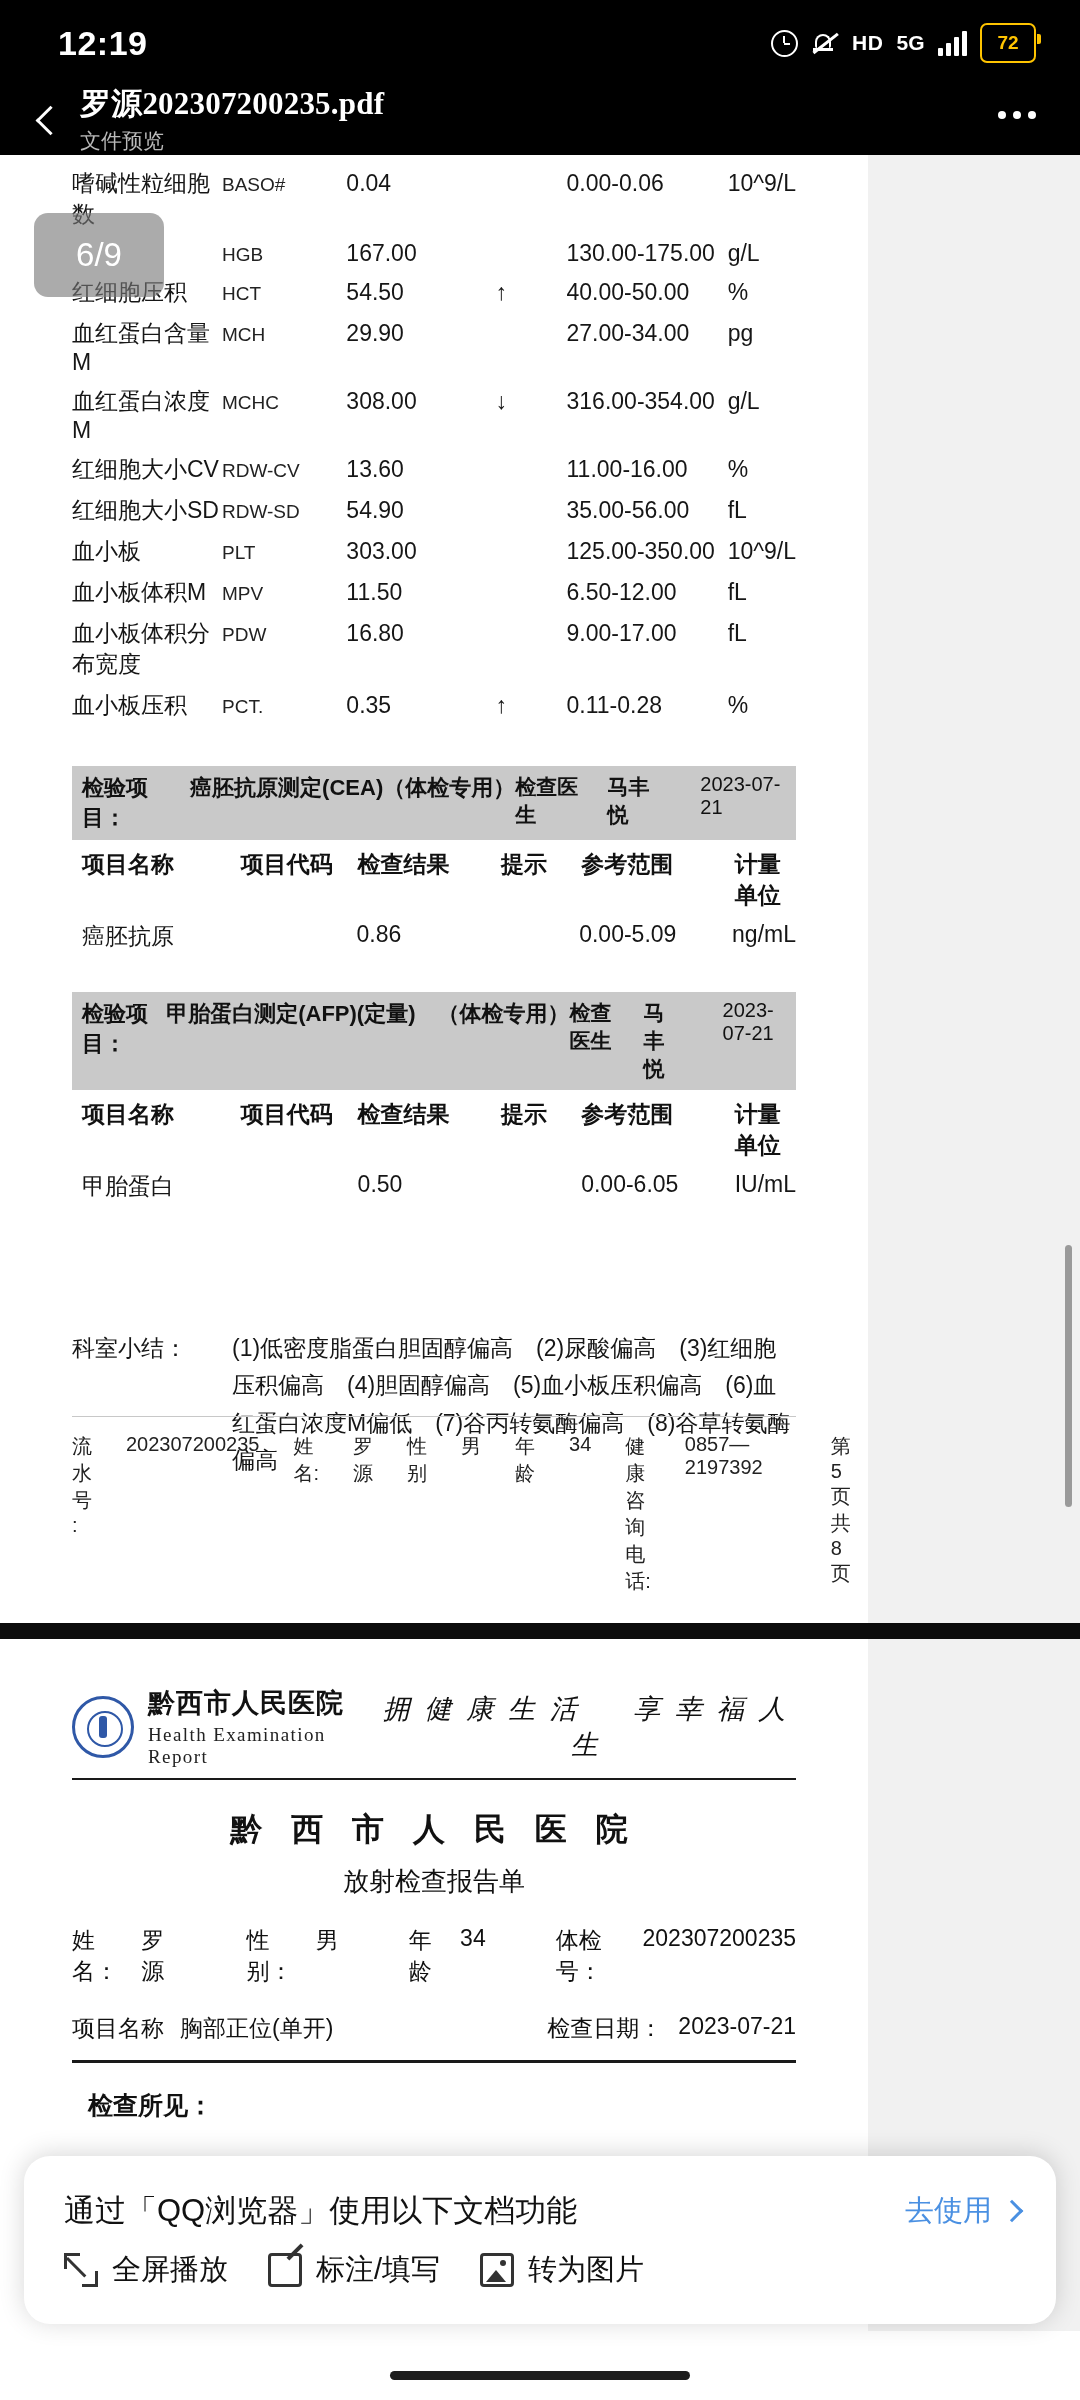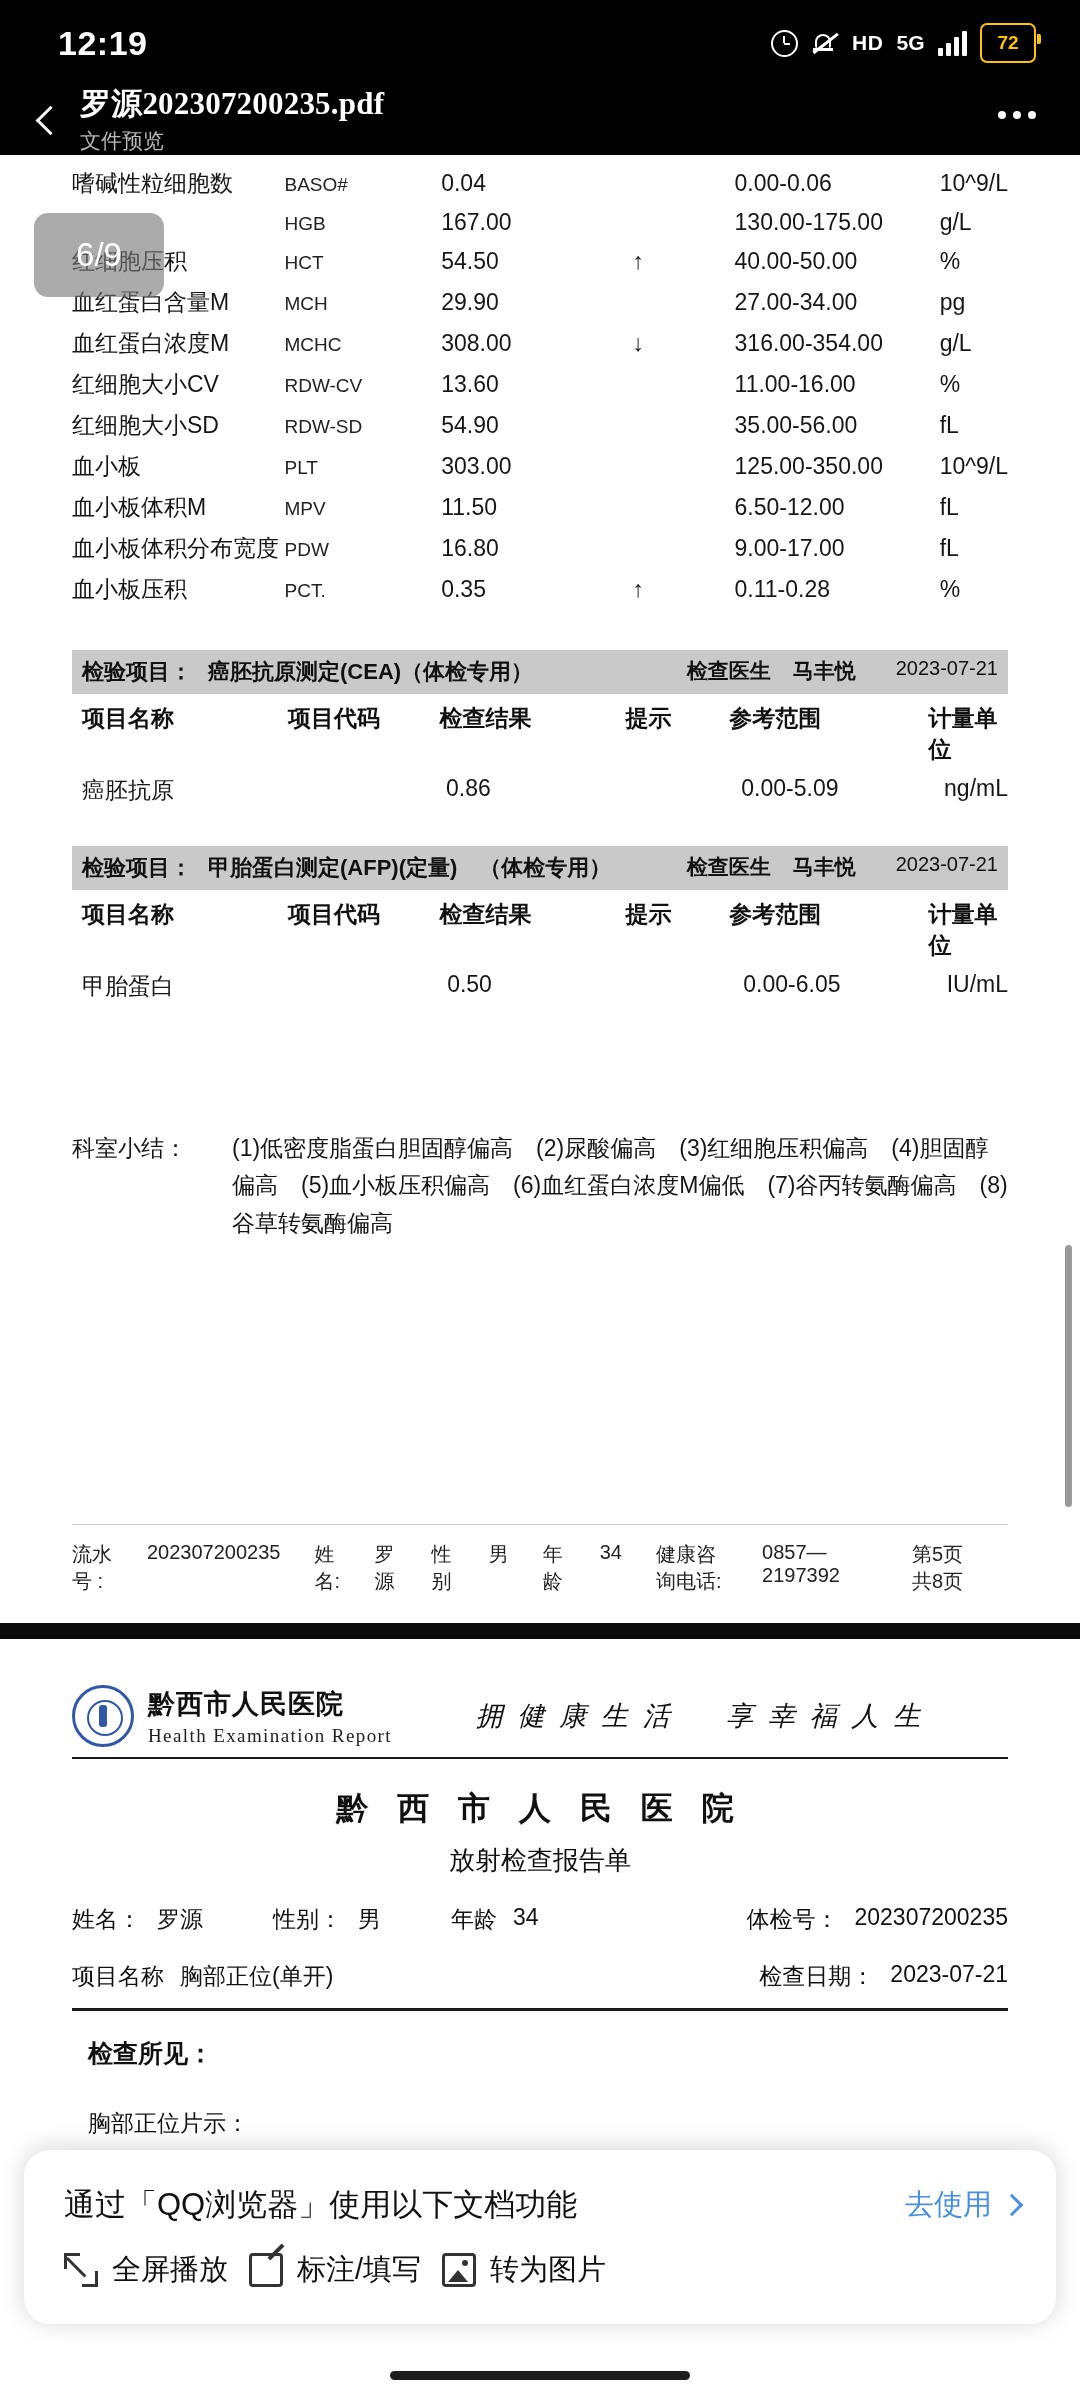--- a/index.html
+++ b/index.html
@@ -118,21 +118,21 @@
   
   .viewport {
     position: relative;
     width: 1080px;
     height: 2245px;
     background: #f1f1f1;
     overflow: hidden;
   }
   .page {
     background: #fff;
-    width: 1080px;
+    width: 868px;
     position: relative;
   }
   .page-a { height: 1468px; padding: 0 72px; }
   .gap { height: 16px; background: #0c0c0c; }
   .page-b { height: 760px; padding: 16px 72px; }
 
   
   .page-pill {
     position: absolute;
     left: 34px; top: 58px;
@@ -301,21 +301,21 @@
   .promo-cta {
     display: flex; align-items: center; color: #4a90e2; font-size: 29px;
     flex: 0 0 auto;
   }
   .promo-cta .chev {
     width: 16px; height: 16px; margin-left: 12px;
     border-right: 3px solid #4a90e2; border-top: 3px solid #4a90e2;
     transform: rotate(45deg);
   }
   .promo-actions {
-    display: flex; align-items: flex-start; margin-top: 24px; gap: 21px;
+    display: flex; align-items: flex-start; margin-top: 18px; gap: 40px;
   }
   .pa {
     display: flex; align-items: center; font-size: 29px; color: #111;
   }
   .pa .ico { width: 34px; height: 34px; margin-right: 14px; position: relative; flex: 0 0 auto;}
   .ico-full::before, .ico-full::after {
     content: ""; position: absolute; width: 13px; height: 13px;
   }
   .ico-full::before { left: 0; top: 0; border-left: 3px solid #333; border-top: 3px solid #333; }
   .ico-full::after { right: 0; bottom: 0; border-right: 3px solid #333; border-bottom: 3px solid #333; }

